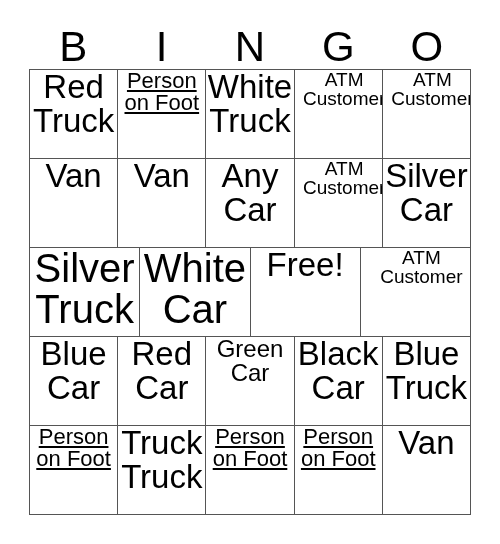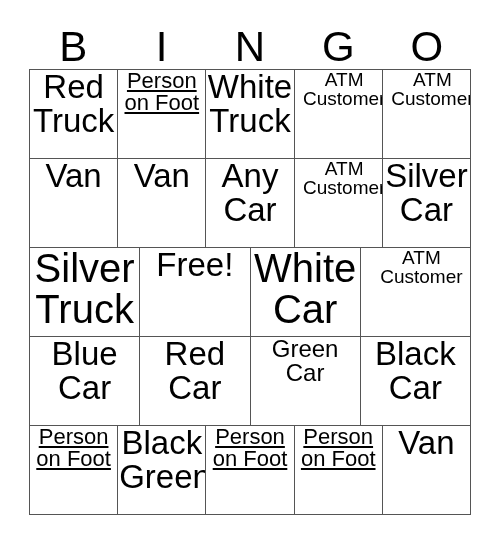--- a/index.html
+++ b/index.html
@@ -134,51 +134,54 @@
       <div class="cell">
           <span class="cell-text fs-xl">Silver Car</span>
         </div>
     </div>
 
     <div class="grid-row">
       <div class="cell">
           <span class="cell-text fs-lg">Silver Truck</span>
         </div>
       <div class="cell">
-          <span class="cell-text fs-xl">Free!</span>
+          <span class="cell-text fs-lg">White Car</span>
         </div>
       <div class="cell">
-          <span class="cell-text fs-lg">White Car</span>
+          <span class="cell-text fs-xl">Free!</span>
         </div>
       <div class="cell">
           <span class="cell-text fs-sm">ATM Customer</span>
         </div>
     </div>
 
     <div class="grid-row">
       <div class="cell">
           <span class="cell-text fs-xl">Blue Car</span>
         </div>
       <div class="cell">
           <span class="cell-text fs-xl">Red Car</span>
         </div>
       <div class="cell">
           <span class="cell-text fs-md">Green Car</span>
         </div>
       <div class="cell">
           <span class="cell-text fs-xl">Black Car</span>
         </div>
+      <div class="cell">
+          <span class="cell-text fs-xl">Blue Truck</span>
+        </div>
     </div>
 
     <div class="grid-row">
       <div class="cell">
           <span class="cell-text fs-xs">Person on Foot</span>
         </div>
       <div class="cell">
-          <span class="cell-text fs-xl">Black Green</span>
+          <span class="cell-text fs-xl">Truck Truck</span>
         </div>
       <div class="cell">
           <span class="cell-text fs-xs">Person on Foot</span>
         </div>
       <div class="cell">
           <span class="cell-text fs-xs">Person on Foot</span>
         </div>
       <div class="cell">
           <span class="cell-text fs-xl">Van</span>
         </div>

